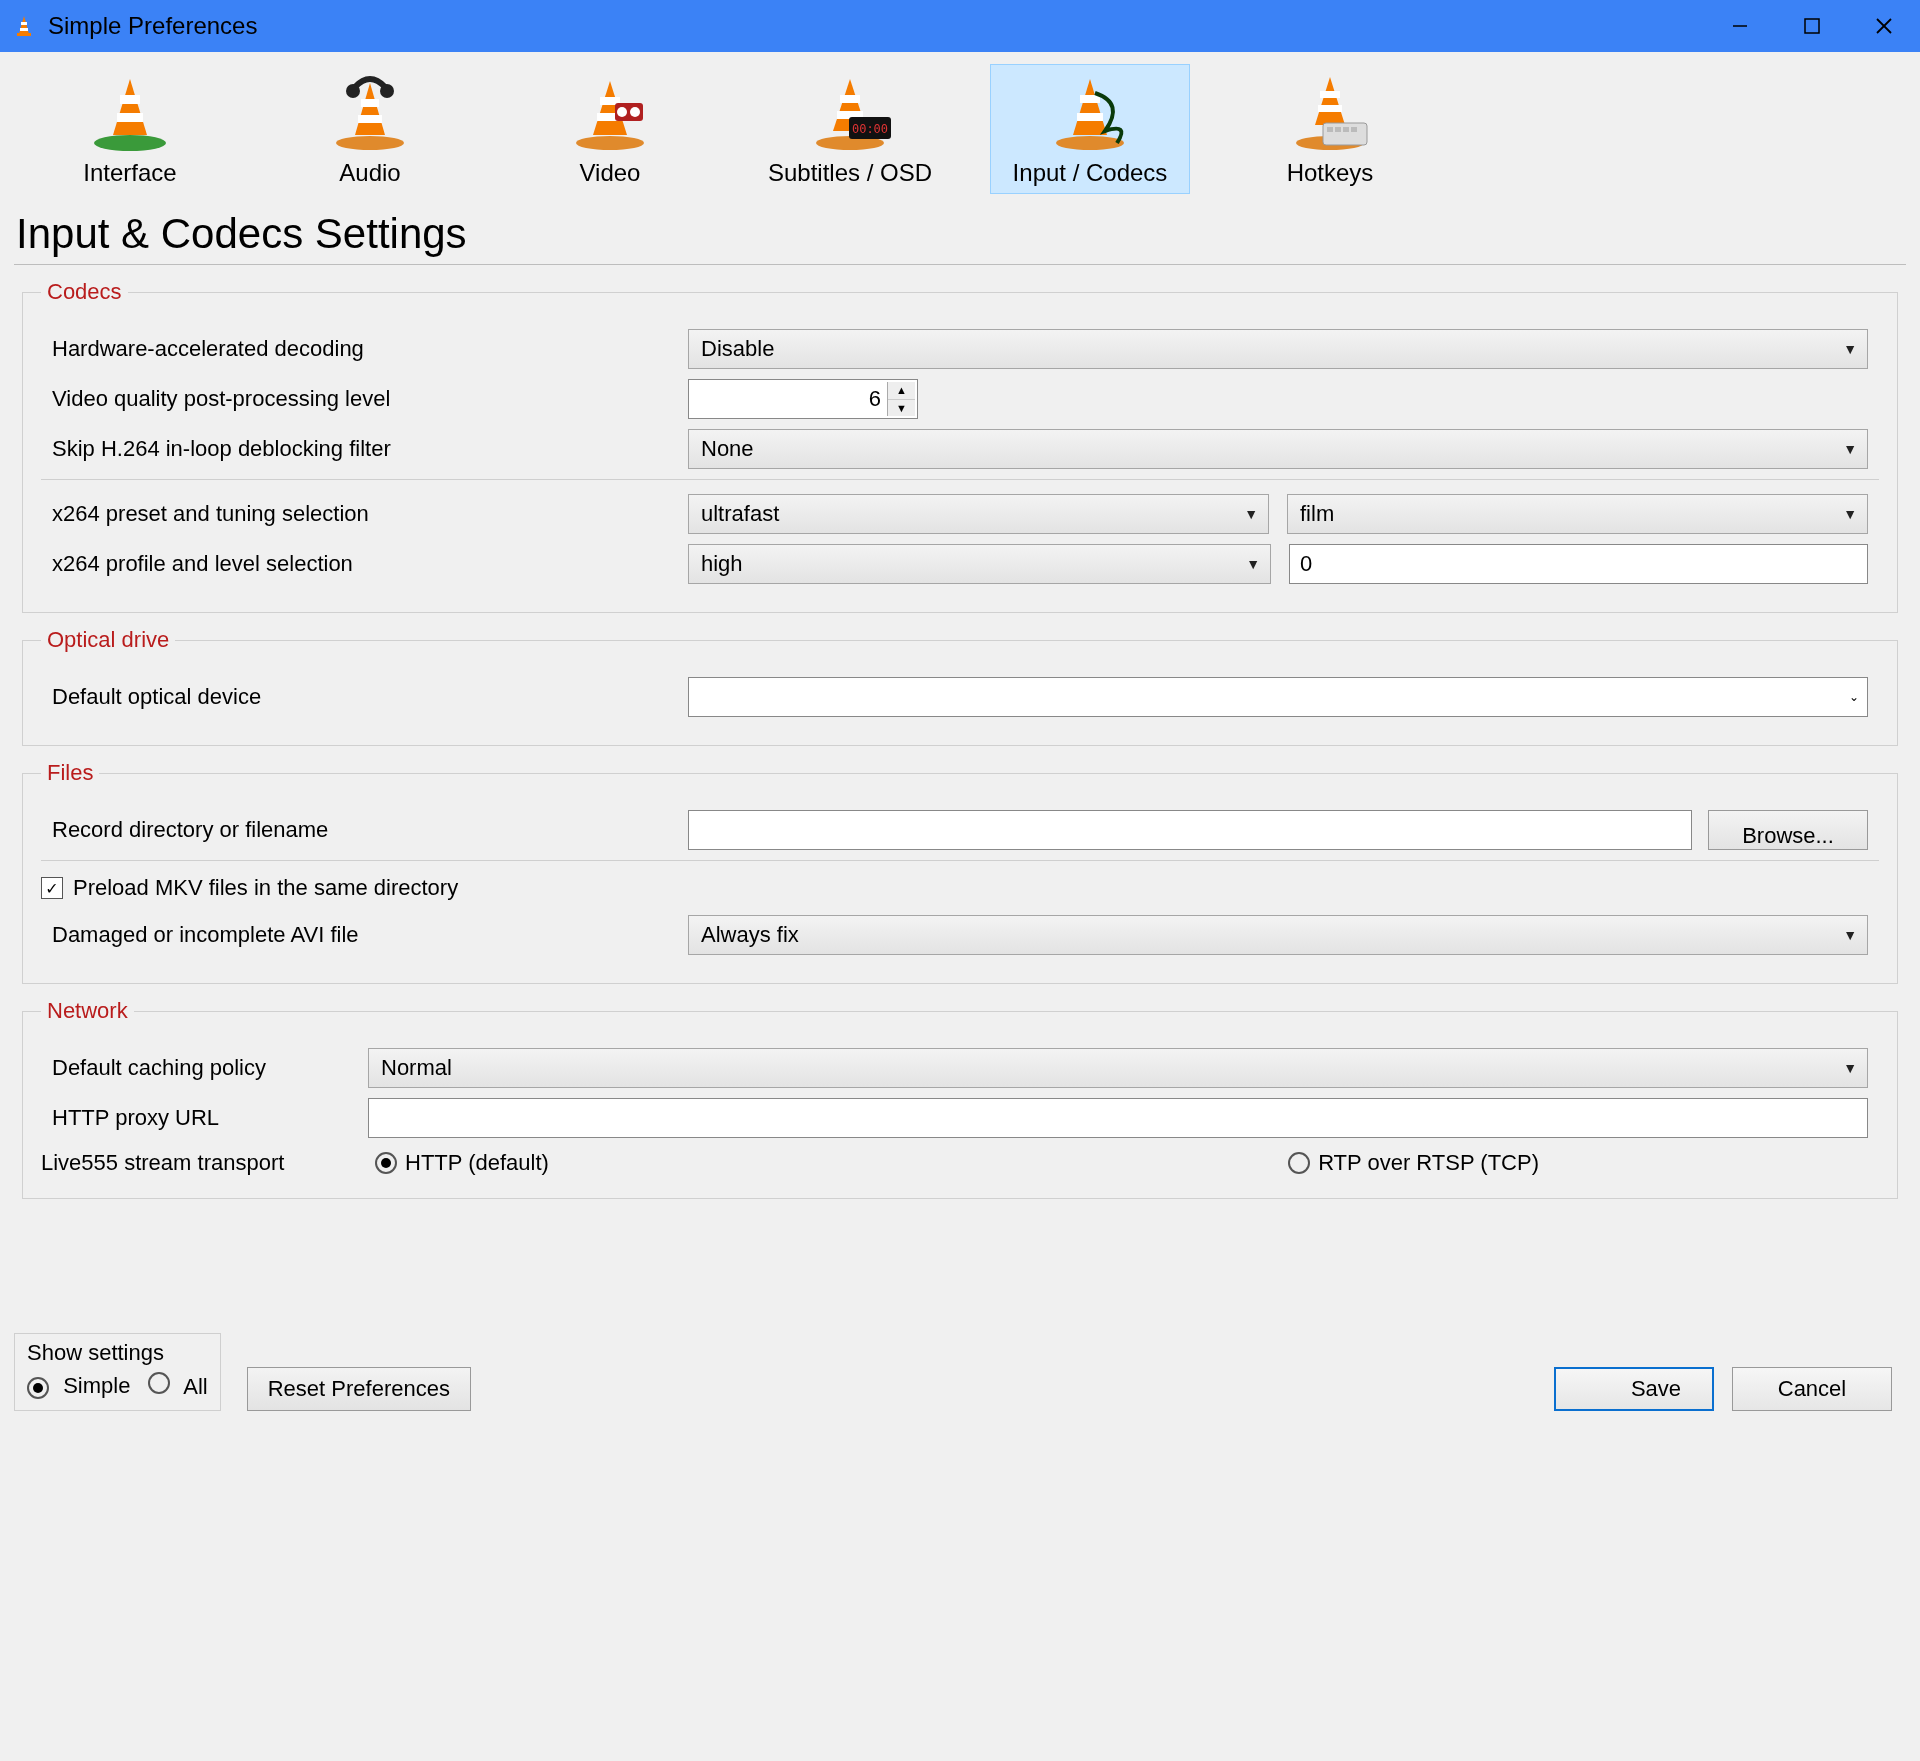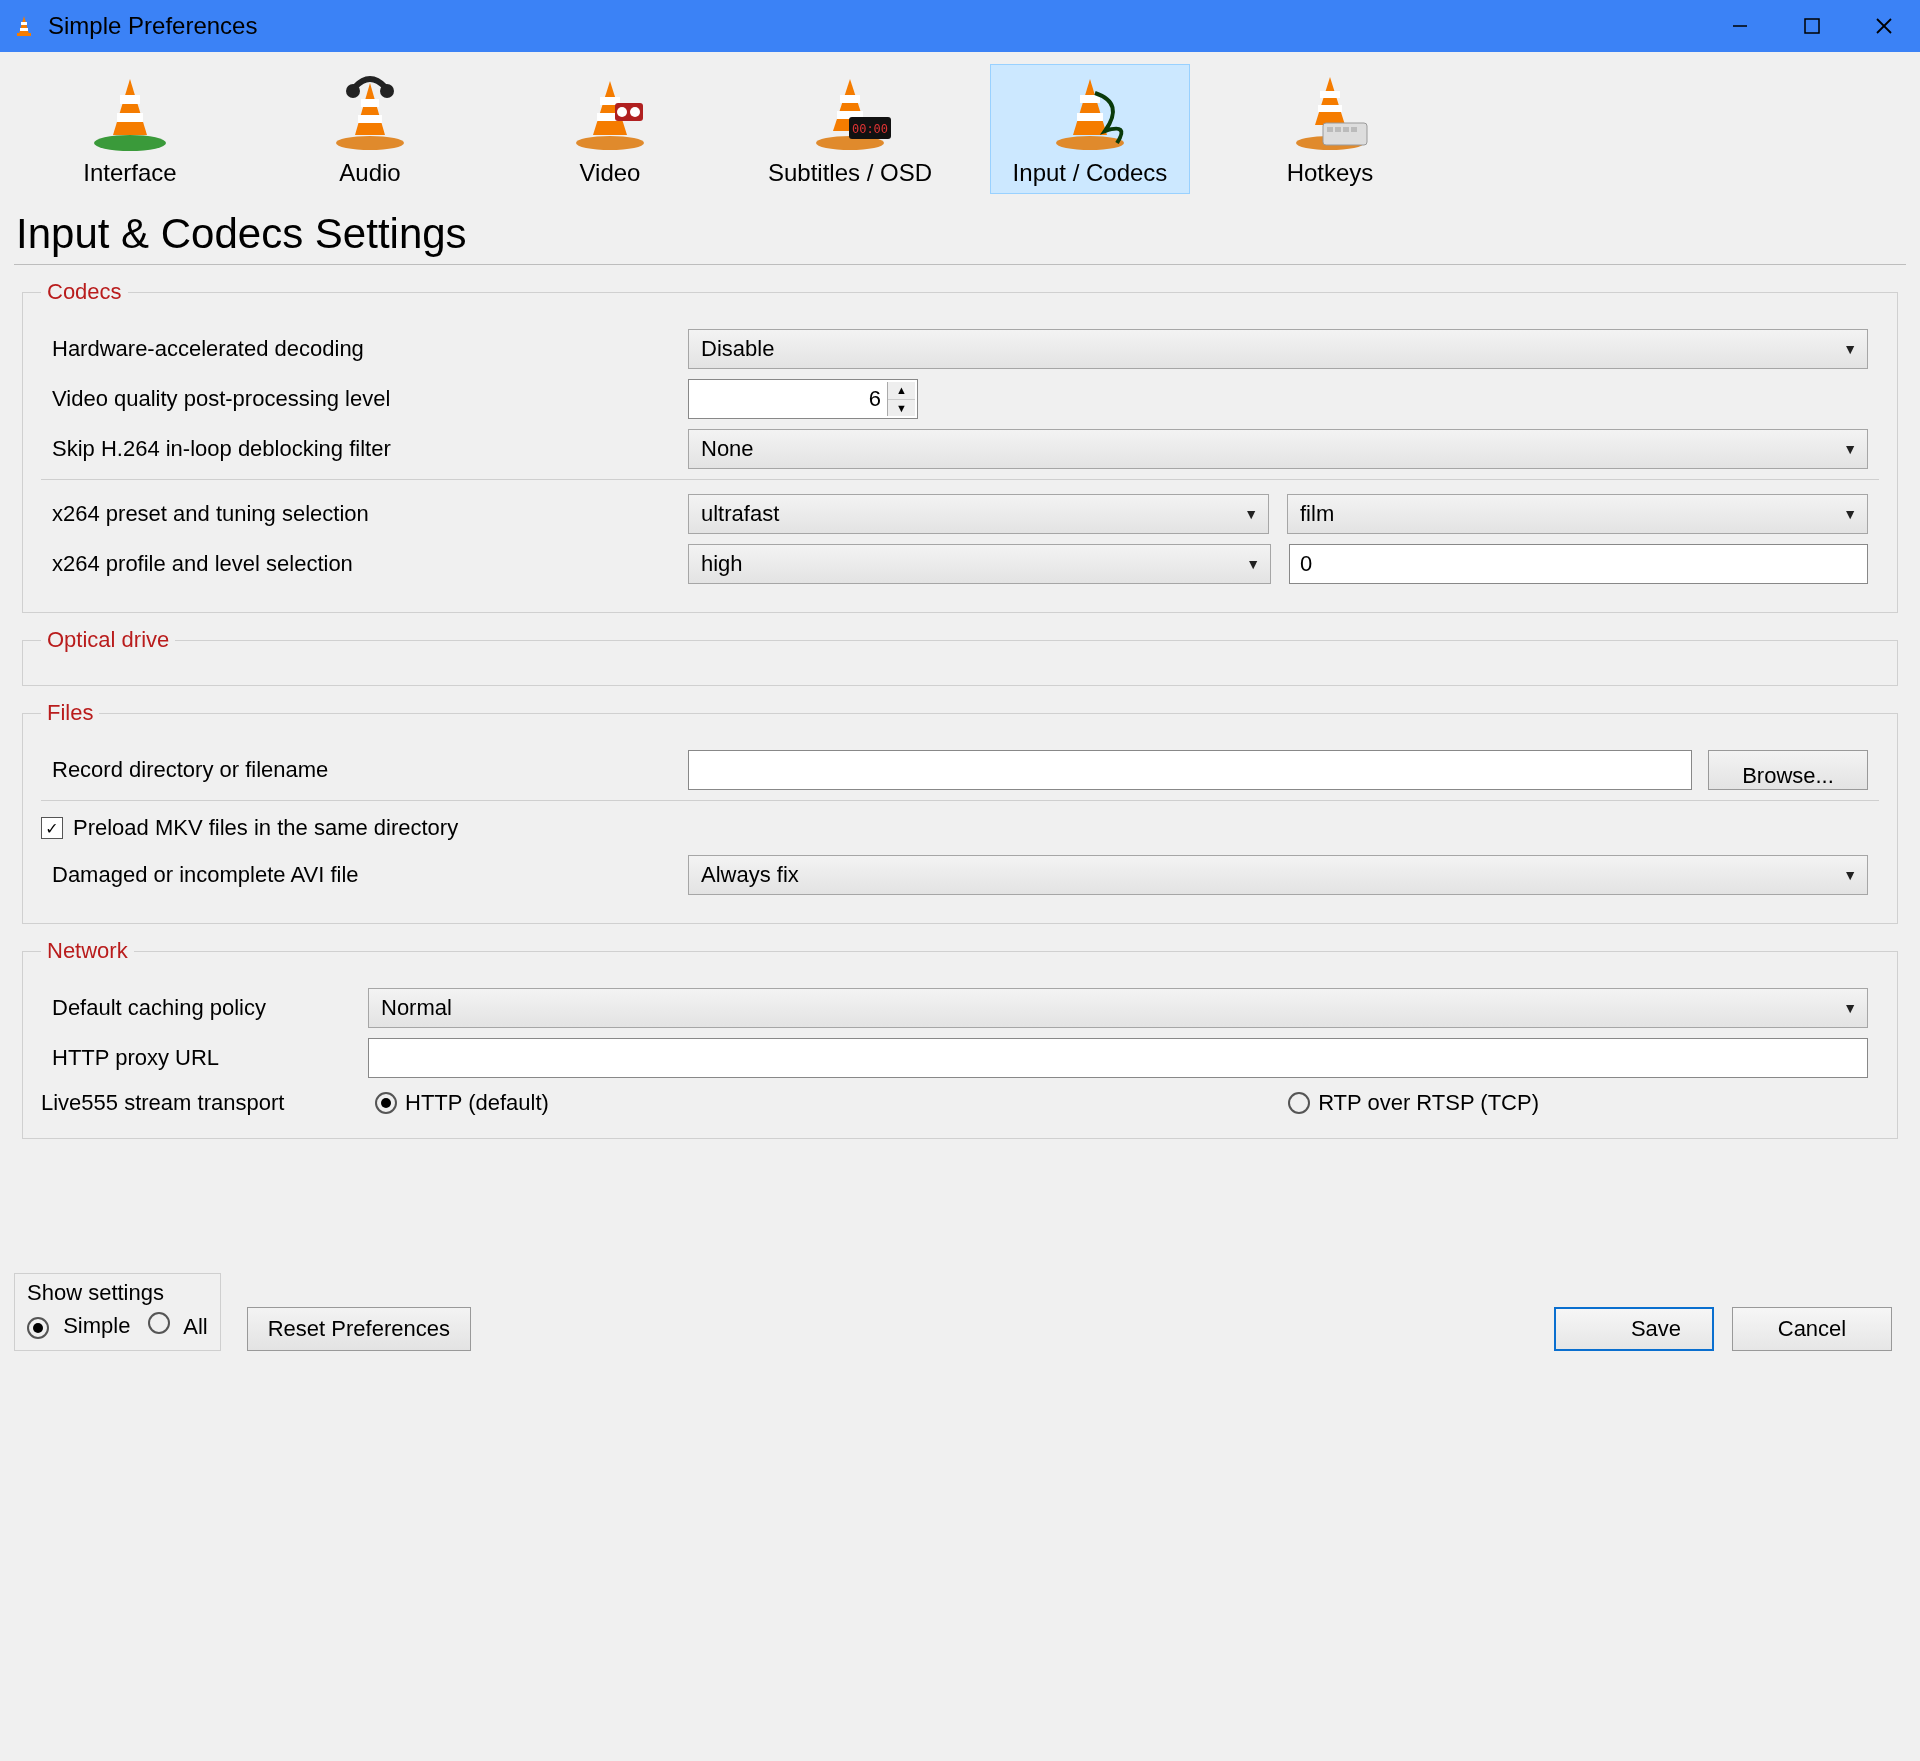--- a/index.html
+++ b/index.html
@@ -280,20 +280,27 @@
           </div>
           <div class="textinput">
             <span>0</span>
           </div>
         </div>
       </div>
     </fieldset>
 
     <fieldset class="group">
       <legend>Optical drive</legend>
+      <div class="row">
+        <div class="label">Default optical device</div>
+        <div class="textinput" style="position:relative">
+          <span></span>
+          <span style="position:absolute;right:8px;top:50%;transform:translateY(-50%);font-size:12px">⌄</span>
+        </div>
+      </div>
     </fieldset>
 
     <fieldset class="group">
       <legend>Files</legend>
       <div class="row">
         <div class="label">Record directory or filename</div>
         <div class="textinput">
           <span></span>
         </div>
         <div class="browse-btn">

